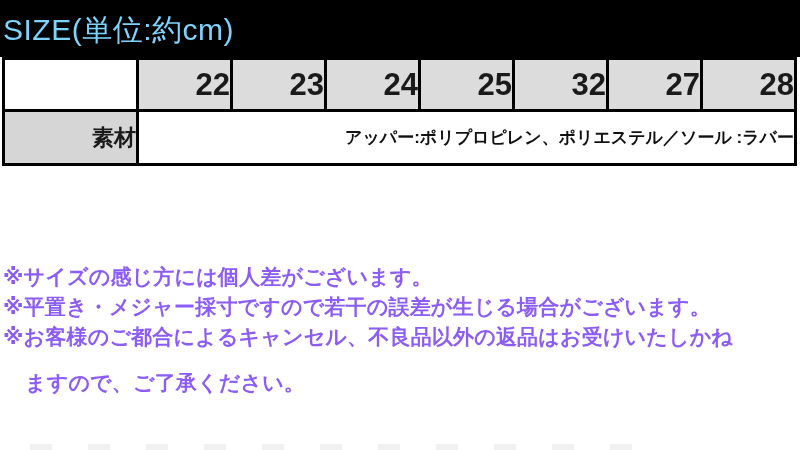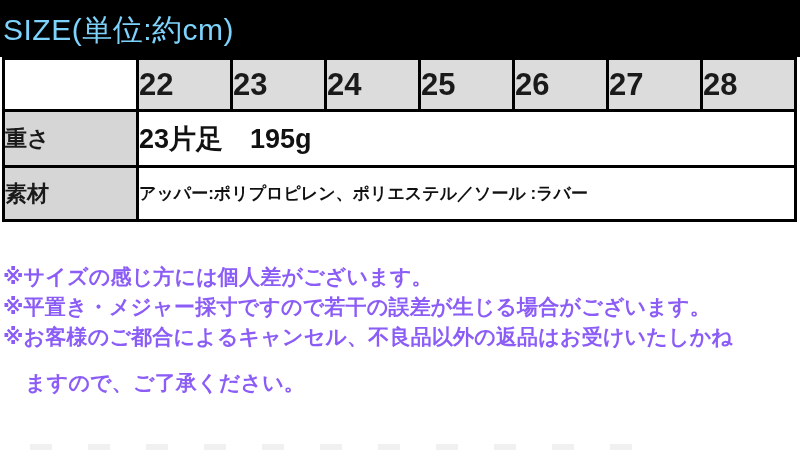--- a/index.html
+++ b/index.html
@@ -40,21 +40,21 @@
     top: 57px;
     left: 2px;
     width: 793px;
     border-collapse: collapse;
     table-layout: fixed;
     background: #ffffff;
   }
   table.spec td {
     border: 3px solid #000000;
     padding: 0;
-    text-align: left;
+    text-align: right;
     vertical-align: middle;
     overflow: hidden;
     white-space: nowrap;
   }
   td.corner-cell {
     background: #ffffff;
     height: 49px;
   }
   td.size-cell {
     background: #dcdcdc;
@@ -128,27 +128,23 @@
         <col style="width:94px">
       <col style="width:94px">
     </colgroup>
     <tbody>
       <tr>
         <td class="corner-cell"></td>
         <td class="size-cell">22</td>
         <td class="size-cell">23</td>
         <td class="size-cell">24</td>
         <td class="size-cell">25</td>
-        <td class="size-cell">26</td>
+        <td class="size-cell">32</td>
         <td class="size-cell">27</td>
         <td class="size-cell">28</td>
-      </tr>
-      <tr>
-        <td class="label-cell">重さ</td>
-        <td class="weight-value-cell" colspan="7">23片足　195g</td>
       </tr>
       <tr>
         <td class="label-cell">素材</td>
         <td class="material-value-cell" colspan="7">アッパー:ポリプロピレン、ポリエステル／ソール :ラバー</td>
       </tr>
     </tbody>
   </table>
 
   <div class="notes">
     <div class="note-line">※サイズの感じ方には個人差がございます。</div>

